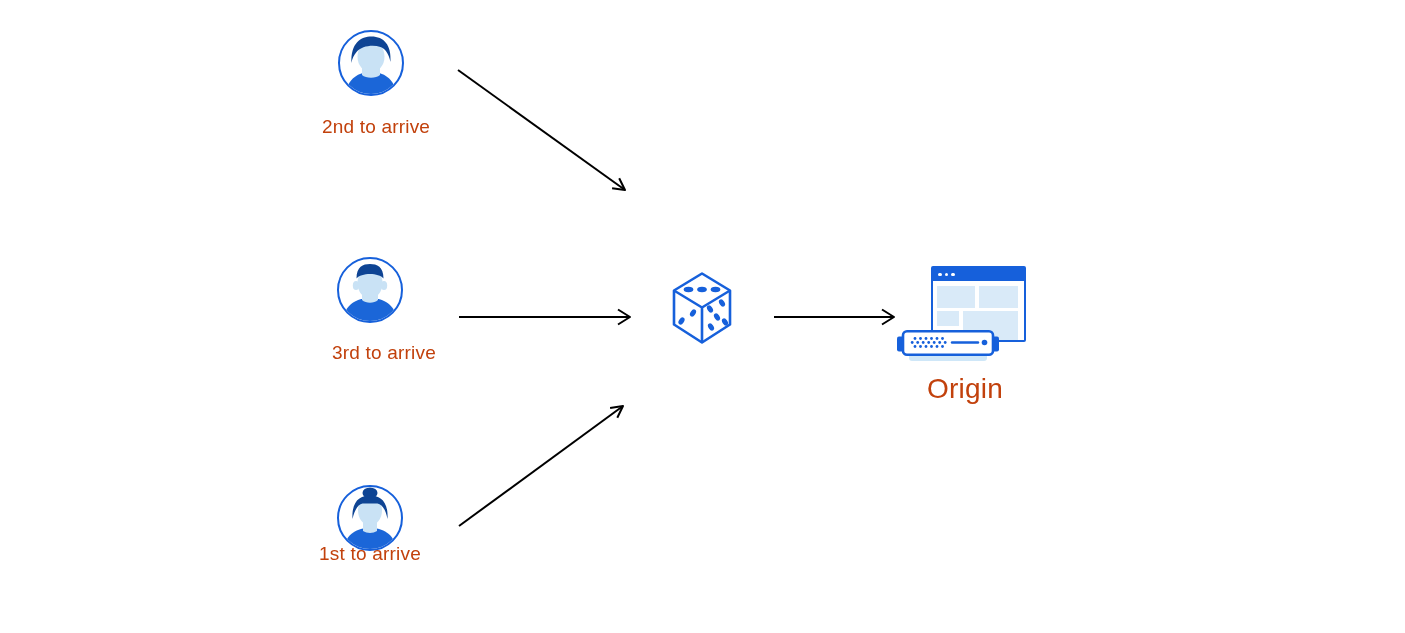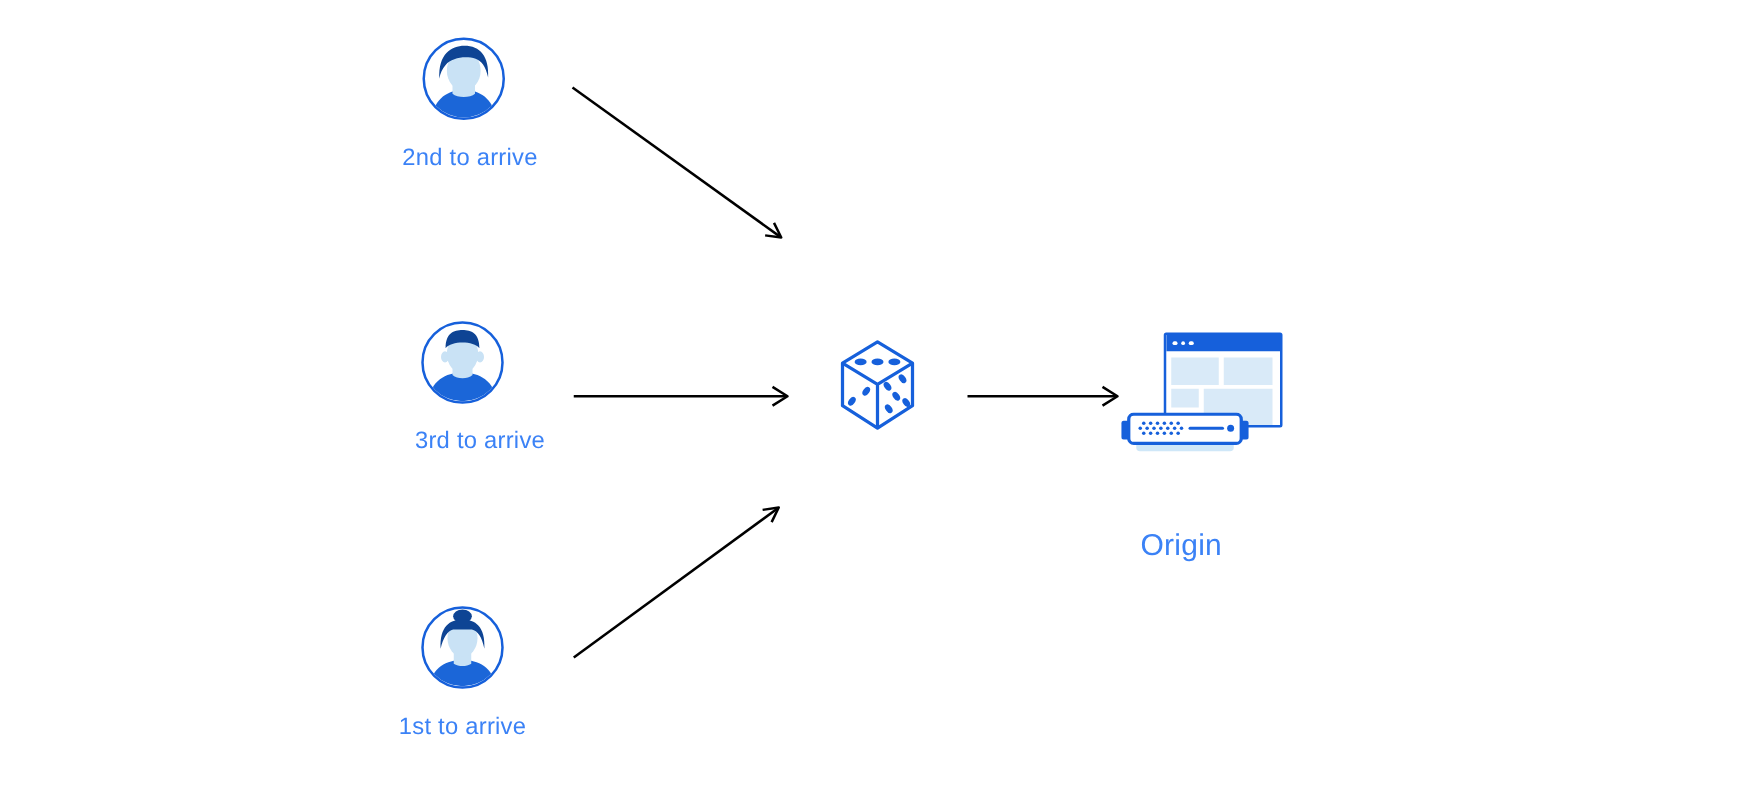--- a/index.html
+++ b/index.html
@@ -1,21 +1,21 @@
 <!DOCTYPE html>
 <html><head>
 <meta charset="utf-8">
 <style>
   html,body{margin:0;padding:0;background:#fff;}
   body{width:1405px;height:633px;position:relative;overflow:hidden;
        font-family:"Liberation Sans","DejaVu Sans",sans-serif;color:#17191c;}
   .stage{position:absolute;inset:0;}
   .arrow-layer{position:absolute;left:0;top:0;z-index:1;}
   .node-label{position:absolute;z-index:4;font-size:19px;line-height:20px;
-              text-align:center;color:#3b82f6;letter-spacing:.2px;}
+              text-align:center;color:#c2410c;letter-spacing:.2px;}
   .avatar{position:absolute;width:66px;height:66px;border-radius:50%;
           border:2.5px solid #1660db;background:#fff;overflow:hidden;
           box-sizing:border-box;z-index:3;}
   .avatar svg{position:absolute;left:-2.5px;top:-2.5px;width:66px;height:66px;}
   .dice{position:absolute;left:671px;top:271px;width:62px;height:76px;z-index:3;}
   .browser{position:absolute;left:931px;top:266px;width:95px;height:76px;
            box-sizing:border-box;border:2px solid #1660db;background:#fff;
            border-radius:2px;z-index:2;overflow:hidden;}
   .titlebar{position:absolute;left:0;top:0;right:0;height:13px;background:#1660db;
             display:flex;align-items:center;gap:3px;padding-left:5px;}
@@ -81,21 +81,21 @@
   <div class="avatar" style="left:337px;top:485px;">
     <svg viewBox="0 0 66 66">
       <path d="M6,66 C8,49 20,43 33,43 C46,43 58,49 60,66 Z" fill="#1b66d8"></path>
       <path d="M26,32 L26,46 C30,48.5 36,48.5 40,46 L40,32 Z" fill="#c9e2f5"></path>
       <ellipse cx="33" cy="25.5" rx="12" ry="15" fill="#c9e2f5"></ellipse>
       <ellipse cx="33" cy="8" rx="7.5" ry="5.5" fill="#0e4494"></ellipse>
       <path d="M15.5,34 C14.5,16 23,10.5 33,10.5 C43,10.5 51.5,16 50.5,34
                C48.5,24 45,19.5 40.5,18.5 L25.5,18.5 C21,19.5 17.5,25 15.5,34 Z" fill="#0e4494"></path>
     </svg>
   </div>
-  <div class="node-label" style="left:310px;top:572px;width:120px;">1st to arrive</div>
+  <div class="node-label" style="left:310px;top:544px;width:120px;">1st to arrive</div>
 
   <svg class="dice" viewBox="0 0 62 76">
     <g stroke="#1660db" stroke-width="2.6" stroke-linejoin="round">
       <path d="M31,2.5 L59,19.5 L59,53.5 L31,71.5 L3,53.5 L3,19.5 Z" fill="#fff"></path>
       <path d="M3,19.5 L31,36.5 L59,19.5 M31,36.5 L31,71.5" fill="none"></path>
     </g>
     <g fill="#1660db">
       <ellipse cx="17.5" cy="18.5" rx="4.8" ry="2.7"></ellipse>
       <ellipse cx="31" cy="18.5" rx="4.8" ry="2.7"></ellipse>
       <ellipse cx="44.5" cy="18.5" rx="4.8" ry="2.7"></ellipse>
@@ -144,15 +144,15 @@
         <circle cx="23.5" cy="16.5" r="1.4"></circle>
       <circle cx="29" cy="16.5" r="1.4"></circle>
         <circle cx="34.5" cy="16.5" r="1.4"></circle>
       <circle cx="40" cy="16.5" r="1.4"></circle>
         <circle cx="45.5" cy="16.5" r="1.4"></circle>
     </g>
     <path d="M55,12.5 H81" stroke="#1660db" stroke-width="2.4" stroke-linecap="round"></path>
     <circle cx="87.5" cy="12.5" r="2.8" fill="#1660db"></circle>
   </svg>
 
-  <div class="node-label" style="left:895px;top:379px;width:100px;font-size:24px;margin-top:48px;">Origin</div>
+  <div class="node-label" style="left:915px;top:379px;width:100px;font-size:28px;">Origin</div>
 
 </div>
 
 </body></html>

